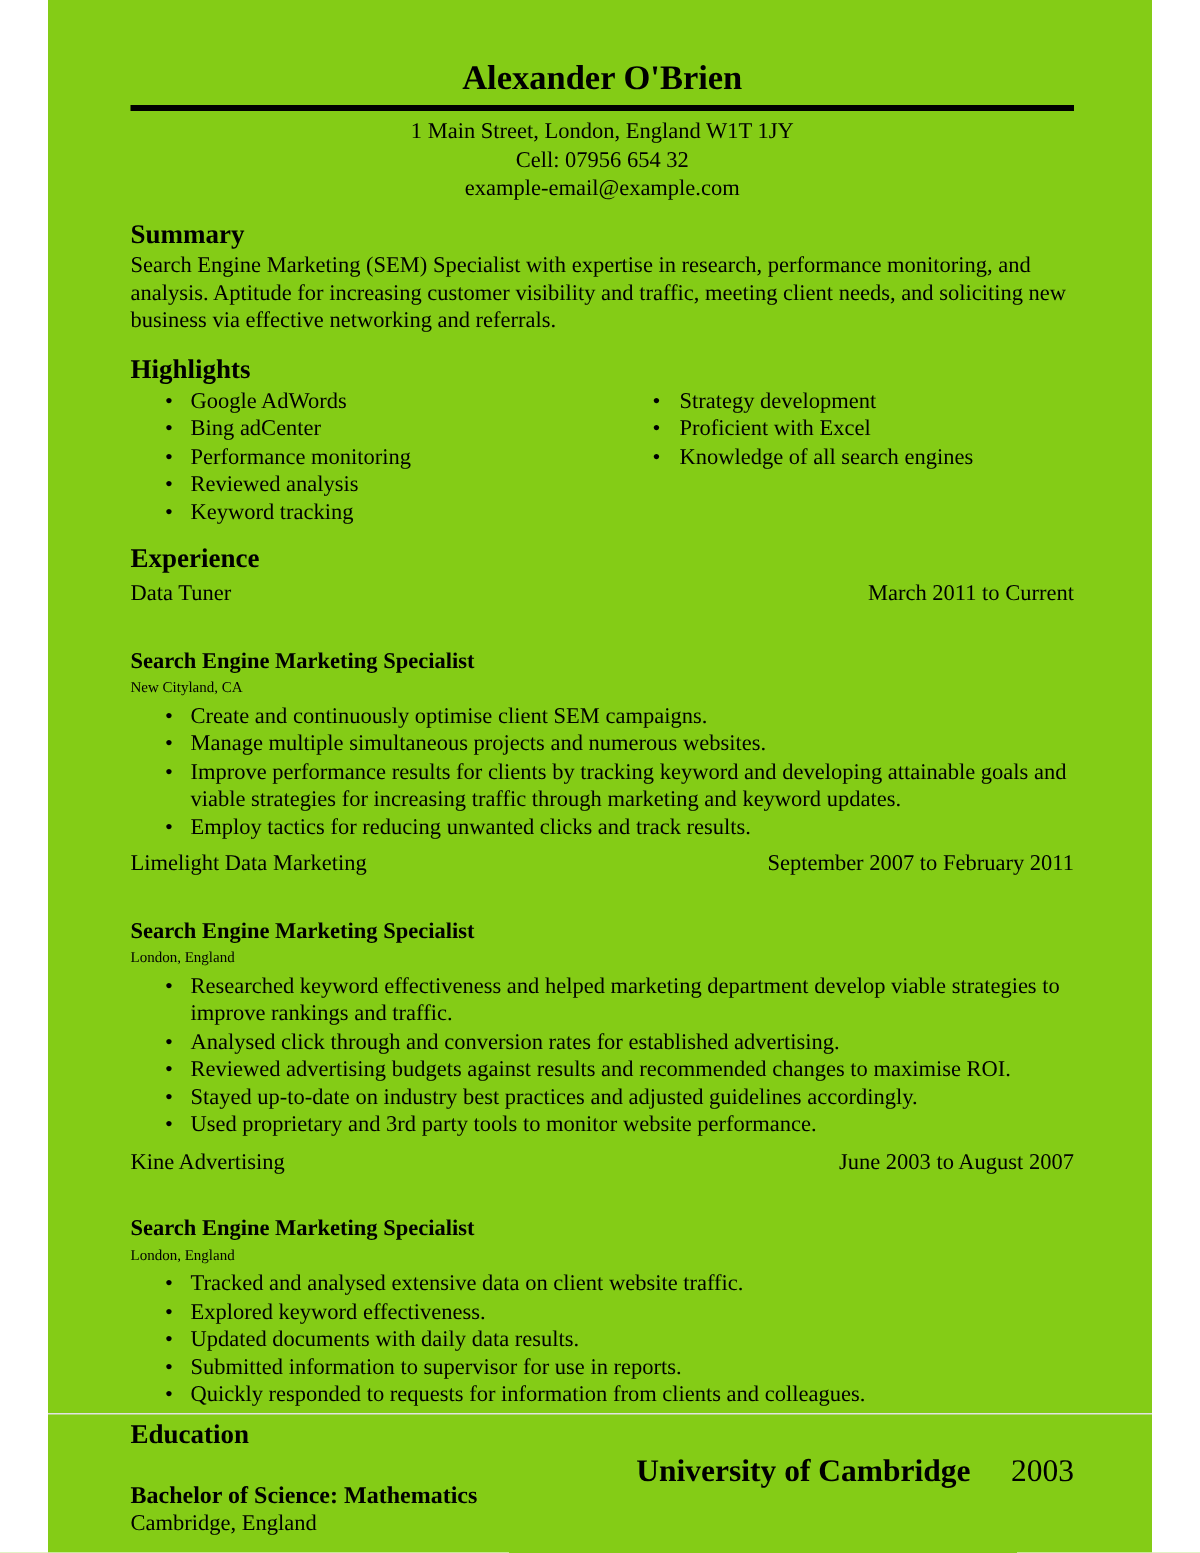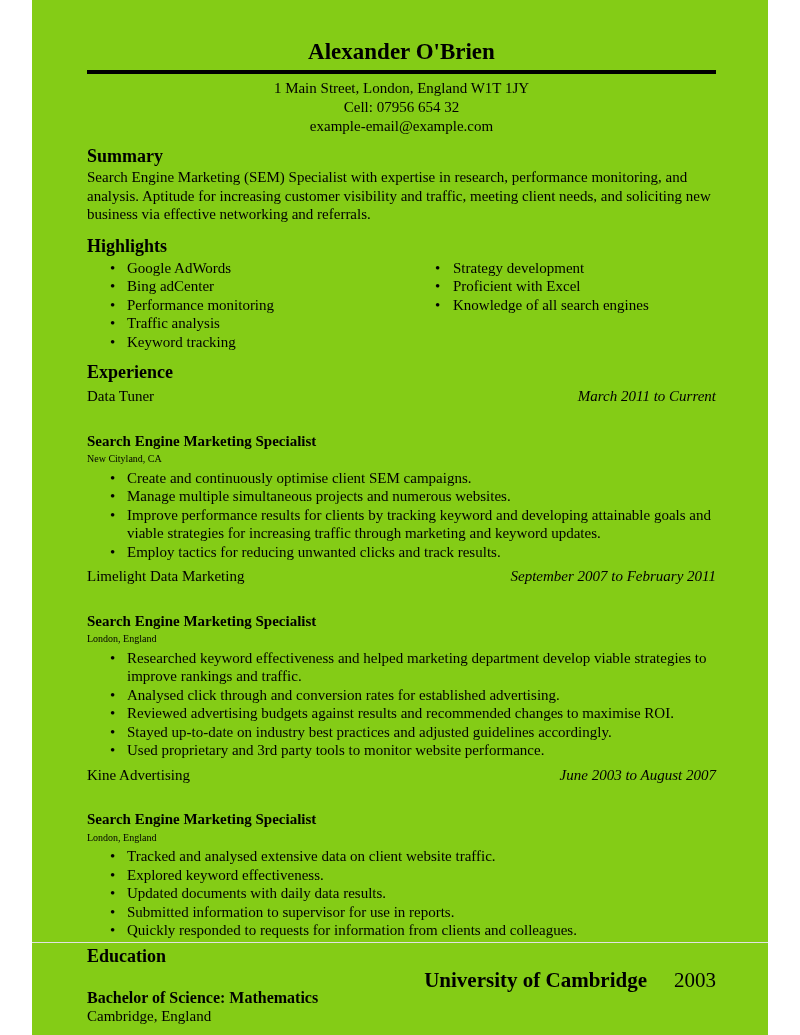--- a/index.html
+++ b/index.html
@@ -36,21 +36,21 @@
     font-size:15px; line-height:18.5px;
   }
   .hl-col-right ul.bullets li { padding-left:18px; }
   .hl-col-right ul.bullets li::before { left:0; }
 
   .experience-heading { margin-top:11px; }
   .job { margin-top:5px; }
   .job + .job { margin-top:6px; }
   .job-row { display:flex; justify-content:space-between; font-size:15px; line-height:18.5px; }
   .job-company { }
-  .job-dates { text-align:center; white-space:nowrap;font-style:italic; }
+  .job-dates { text-align:center; white-space:nowrap; }
   .job-title { font-size:15px; line-height:18.5px; font-weight:bold;margin-top:26px; }
   .job-location { font-size:10px; line-height:18.5px; }
 
   .page-divider { margin:2px -52px 0 -55px; border-top:1px solid #e2e2e2; }
   .education-heading { margin-top:3px; }
   .edu-block { margin-top:5px; }
   .edu-row { display:flex; justify-content:flex-end; font-size:21px; line-height:18.5px;gap:27px; }
   .edu-school, .edu-degree { font-weight:bold; }
   .edu-year { font-weight:normal; white-space:nowrap; }
   .edu-location { font-size:15px; line-height:18.5px; }
@@ -74,21 +74,21 @@
     <div class="section-heading summary-heading">Summary</div>
     <div class="summary-text">Search Engine Marketing (SEM) Specialist with expertise in research, performance monitoring, and analysis. Aptitude for increasing customer visibility and traffic, meeting client needs, and soliciting new business via effective networking and referrals.</div>
 
     <div class="section-heading highlights-heading">Highlights</div>
     <div class="highlights-cols">
       <div class="hl-col-left">
         <ul class="bullets">
           <li>Google AdWords</li>
           <li>Bing adCenter</li>
           <li>Performance monitoring</li>
-          <li>Traffic analysis</li>
+          <li>Reviewed analysis</li>
           <li>Keyword tracking</li>
         </ul>
       </div>
       <div class="hl-col-right">
         <ul class="bullets">
           <li>Strategy development</li>
           <li>Proficient with Excel</li>
           <li>Knowledge of all search engines</li>
         </ul>
       </div>

